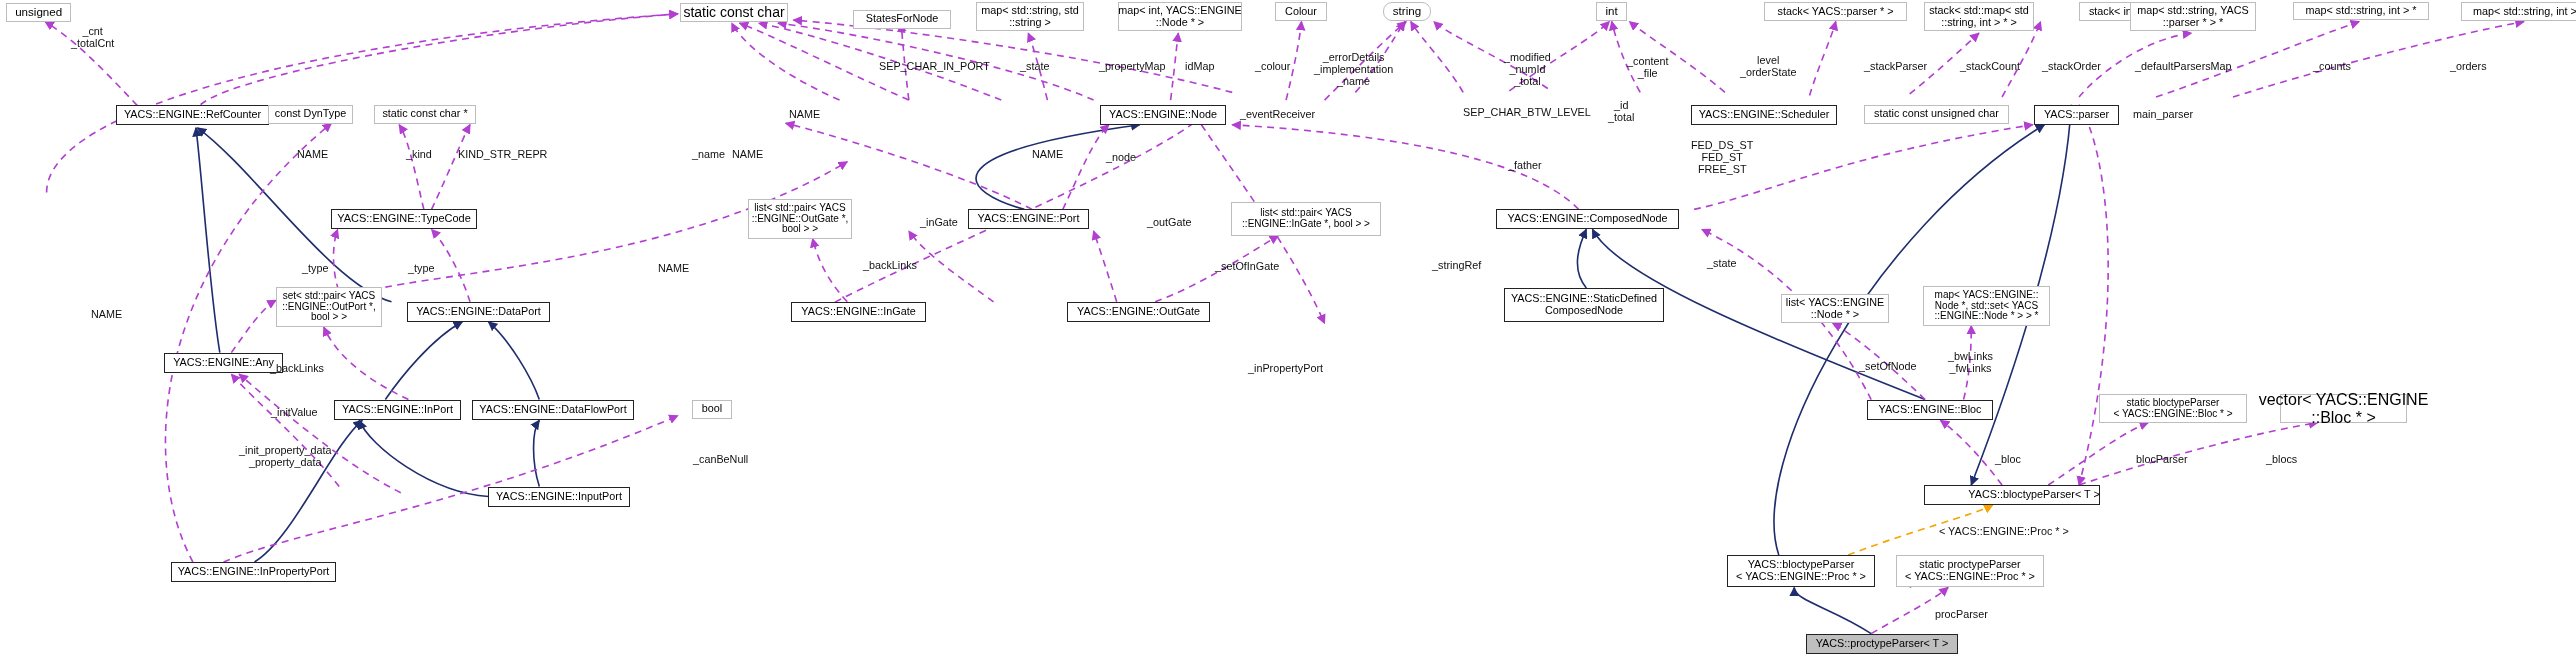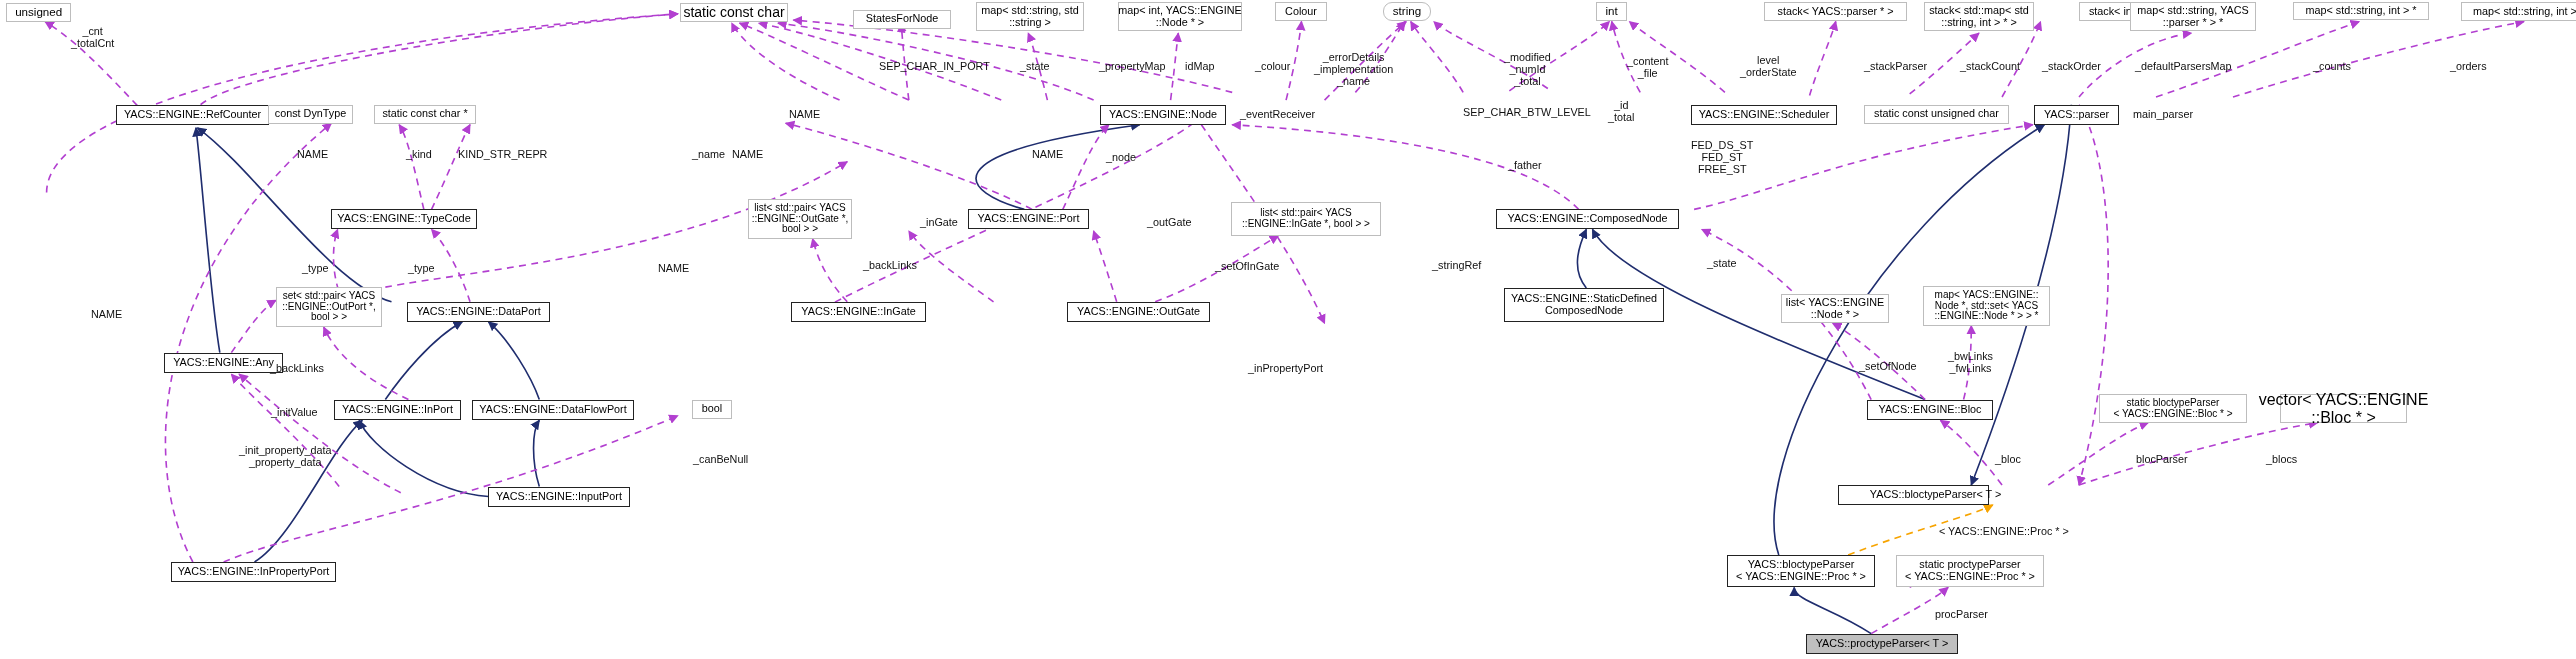--- a/index.html
+++ b/index.html
@@ -164,21 +164,21 @@
     <div class="node t-class" style="left: 164px; top: 353px; width: 119px; height: 20px; font-size: 10.8px;">YACS::ENGINE::Any</div>
     <div class="node t-class" style="left: 1867px; top: 400px; width: 126px; height: 20px; font-size: 10.8px;">YACS::ENGINE::Bloc</div>
     <div class="node t-plain" style="left: 2099px; top: 394px; width: 148px; height: 29px; font-size: 10px;">static bloctypeParser
 &lt; YACS::ENGINE::Bloc * &gt;</div>
     <div class="node t-plain" style="left: 2280px; top: 394px; width: 127px; height: 29px; font-size: 16px;">vector&lt; YACS::ENGINE
 ::Bloc * &gt;</div>
     <div class="node t-class" style="left: 334px; top: 400px; width: 127px; height: 20px; font-size: 10.8px;">YACS::ENGINE::InPort</div>
     <div class="node t-class" style="left: 472px; top: 400px; width: 162px; height: 20px; font-size: 10.8px;">YACS::ENGINE::DataFlowPort</div>
     <div class="node t-plain" style="left: 692px; top: 400px; width: 40px; height: 18.5px; font-size: 10.8px;">bool</div>
     <div class="node t-class" style="left: 488px; top: 487px; width: 142px; height: 20px; font-size: 10.8px;">YACS::ENGINE::InputPort</div>
-    <div class="node t-class" style="left: 1838px; top: 485px; width: 151px; height: 20px; font-size: 10.8px; padding-left: 44px;">YACS::bloctypeParser&lt; T &gt;</div>
+    <div class="node t-class" style="left: 1924px; top: 485px; width: 176px; height: 20px; font-size: 10.8px; padding-left: 44px;">YACS::bloctypeParser&lt; T &gt;</div>
     <div class="node t-class" style="left: 171px; top: 562px; width: 165px; height: 20px; font-size: 10.8px;">YACS::ENGINE::InPropertyPort</div>
     <div class="node t-class" style="left: 1727px; top: 555px; width: 148px; height: 32px; font-size: 10.8px;">YACS::bloctypeParser
 &lt; YACS::ENGINE::Proc * &gt;</div>
     <div class="node t-plain" style="left: 1896px; top: 555px; width: 148px; height: 32px; font-size: 10.8px;">static proctypeParser
 &lt; YACS::ENGINE::Proc * &gt;</div>
     <div class="node t-focus" style="left: 1806px; top: 634px; width: 152px; height: 20px; font-size: 10.8px;">YACS::proctypeParser&lt; T &gt;</div>
     <div class="elabel" style="left: 71px; top: 25px; font-size: 10.8px;">_cnt
 _totalCnt</div>
     <div class="elabel" style="left: 879px; top: 60px; font-size: 10.8px;">SEP_CHAR_IN_PORT</div>
     <div class="elabel" style="left: 1020px; top: 60px; font-size: 10.8px;">_state</div>

